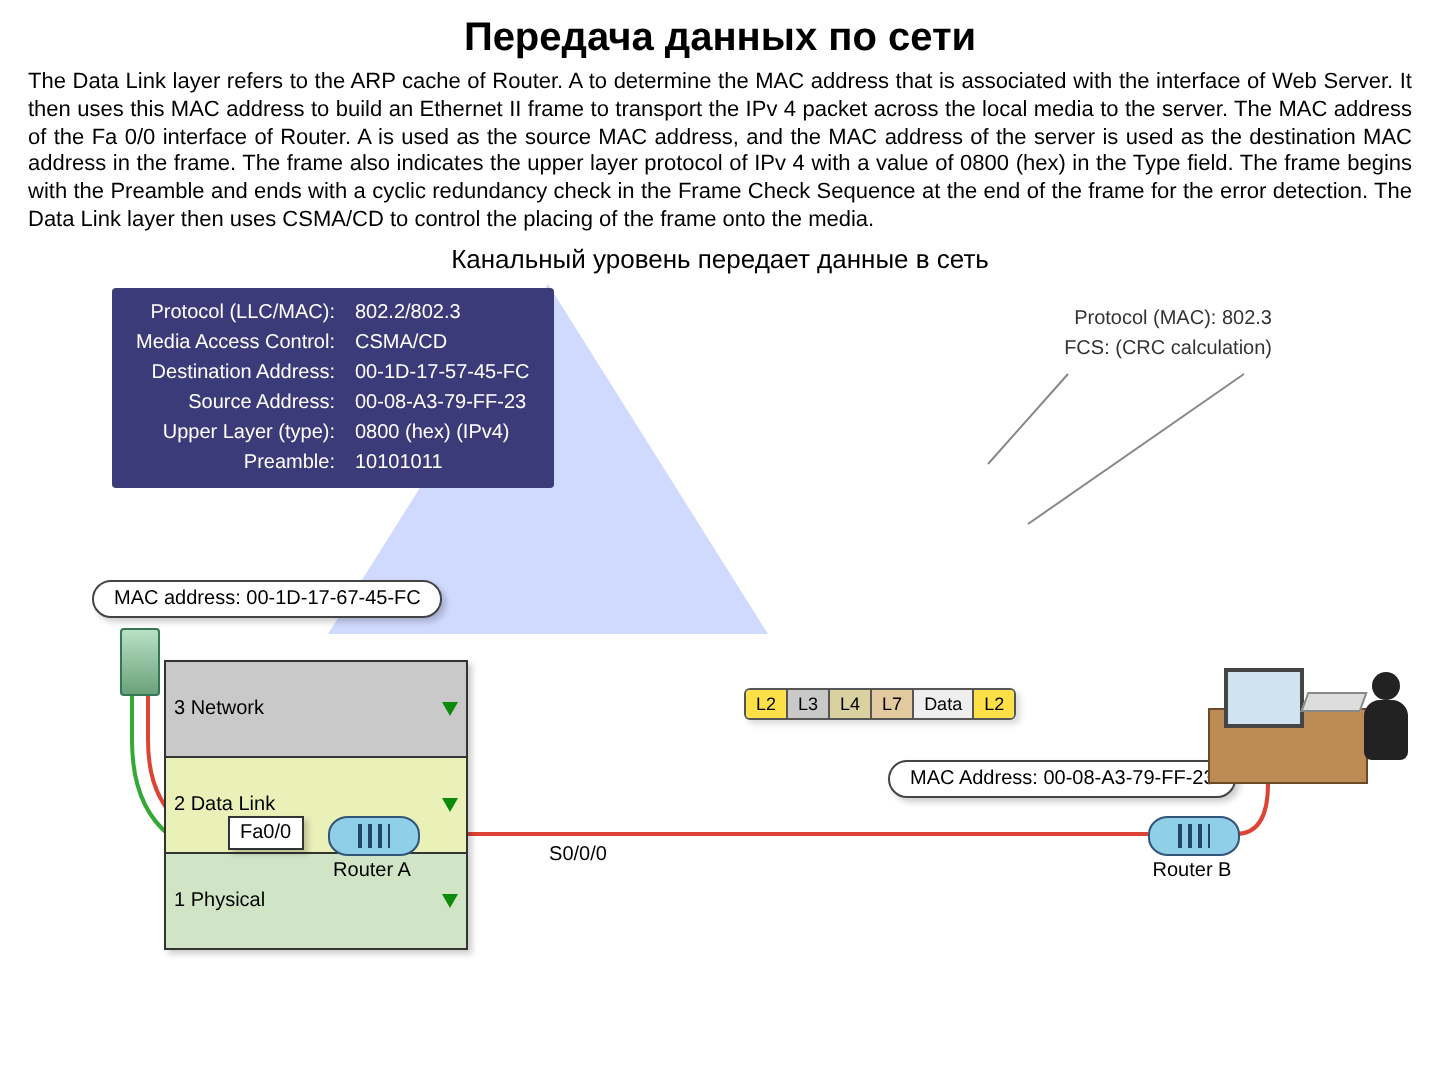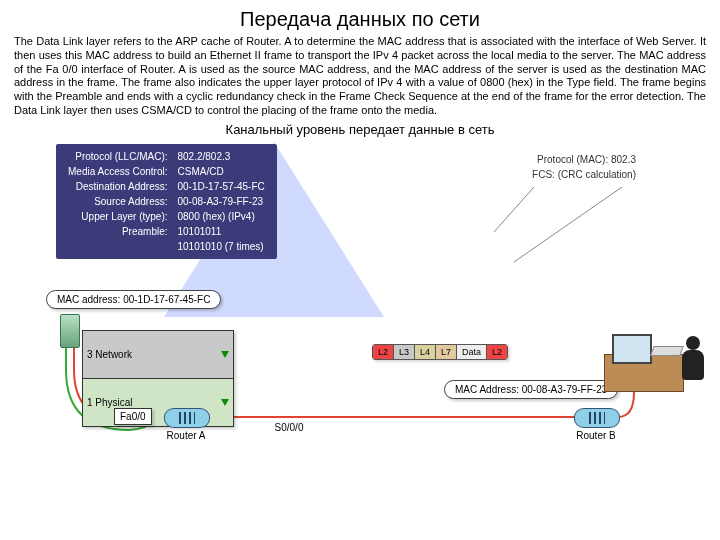--- a/index.html
+++ b/index.html
@@ -1,37 +1,37 @@
 <!DOCTYPE html>
 <html><head>
 <meta charset="utf-8">
 <style>
   body{margin:0;padding:0;width:720px;height:540px;font-family:Arial,Helvetica,sans-serif;background:#fff;color:#000;overflow:hidden}
   .page{padding:6px 14px}
-  .title{text-align:center;font-weight:normal;font-size:20px;margin:2px 0 4px}
+  .title{text-align:center;font-weight:bold;font-size:20px;margin:2px 0 4px}
   .para{font-size:11px;line-height:1.25;text-align:justify}
   .diagram{position:relative;width:692px;height:340px;margin-top:4px}
   .dtitle{position:absolute;top:0;left:0;right:0;text-align:center;font-size:13px}
   .panel{position:absolute;background:#3b3b7a;color:#fff;font-size:10px;padding:4px 6px;border-radius:2px}
   .panel td{padding:1px 4px;white-space:nowrap}
   .panel td:first-child{text-align:right}
   .callout-r{position:absolute;text-align:right;color:#333;font-size:10px;line-height:1.5}
   .beam{position:absolute;width:0;height:0;border-left:110px solid transparent;border-right:110px solid transparent;border-bottom:175px solid rgba(120,150,255,0.35)}
   .macbox{position:absolute;background:#fff;border:1px solid #444;border-radius:10px;font-size:10px;padding:3px 10px;box-shadow:2px 2px 3px rgba(0,0,0,0.2)}
   .layerbox{position:absolute;width:150px;font-size:10px;border:1px solid #333;box-shadow:2px 2px 3px rgba(0,0,0,0.2)}
   .lrow{border-top:1px solid #333;padding:18px 4px;display:flex;justify-content:space-between;align-items:center}
   .lrow:first-child{border-top:none}
   .lrow.n3{background:#c9c9c9}
   .lrow.n2{background:#e9f0b8}
   .lrow.n1{background:#d0e5c5}
   .arrow-dn{width:0;height:0;border-left:4px solid transparent;border-right:4px solid transparent;border-top:7px solid #0b8a0b}
   .pill{position:absolute;display:flex;font-size:9px;border:1px solid #555;border-radius:3px;overflow:hidden;box-shadow:2px 2px 3px rgba(0,0,0,0.15)}
   .pill span{padding:2px 5px;border-left:1px solid #555}
   .pill span:first-child{border-left:none}
-  .c-l2{background:#ef4444}.c-l3{background:#c9c9c9}.c-l4{background:#d9d2a0}.c-l7{background:#e2c9a0}.c-data{background:#eee}
+  .c-l2{background:#fde047}.c-l3{background:#c9c9c9}.c-l4{background:#d9d2a0}.c-l7{background:#e2c9a0}.c-data{background:#eee}
   .router{position:absolute;width:44px;height:18px;background:#8fd0e8;border:1px solid #357;border-radius:10px/9px}
   .router::after{content:"";position:absolute;left:14px;top:3px;width:16px;height:12px;background:repeating-linear-gradient(90deg,#246,#246 2px,transparent 2px,transparent 5px)}
   .svr{position:absolute;width:18px;height:32px;background:linear-gradient(#b9e0c4,#6aa27a);border:1px solid #375;border-radius:2px}
   .user{position:absolute}
   .desk{width:78px;height:36px;background:#bd8b55;border:1px solid #6b4a25;position:absolute;bottom:0;left:0}
   .mon{width:36px;height:26px;background:#cfe4ee;border:2px solid #444;position:absolute;bottom:28px;left:8px}
   .kb{width:28px;height:8px;background:#ddd;border:1px solid #888;position:absolute;bottom:36px;left:48px;transform:skewX(-20deg)}
   .person{position:absolute;right:-10px;bottom:0;width:34px;height:56px}
   .person .head{width:14px;height:14px;border-radius:50%;background:#222;margin:0 auto}
   .person .body{width:22px;height:30px;background:#222;border-radius:8px 8px 4px 4px;margin:0 auto}
@@ -71,24 +71,20 @@
               <td>00-08-A3-79-FF-23</td>
             </tr>
             <tr>
               <td>Upper Layer (type):</td>
               <td>0800 (hex) (IPv4)</td>
             </tr>
             <tr>
               <td>Preamble:</td>
               <td>10101011</td>
             </tr>
-            <tr>
-              <td></td>
-              <td>10101010 (7 times)</td>
-            </tr>
           </tbody>
         </table>
     </div>
 
     <div class="callout-r" style="right:70px;top:30px">
       <div>Protocol (MAC):   802.3</div>
       <div>FCS:   (CRC calculation)</div>
     </div>
 
     <svg class="wires">
@@ -100,20 +96,24 @@
       <path d="M608 65 L500 140" stroke="#888" stroke-width="1"></path>
     </svg>
 
     <div class="macbox" style="left:32px;top:168px">MAC address: 00-1D-17-67-45-FC</div>
 
     <div class="svr" style="left:46px;top:192px"></div>
 
     <div class="layerbox" style="left:68px;top:208px">
       <div class="lrow n3">
           <span>3 Network</span>
+          <span class="arrow-dn"></span>
+        </div>
+      <div class="lrow n2">
+          <span>2 Data Link</span>
           <span class="arrow-dn"></span>
         </div>
       <div class="lrow n1">
           <span>1 Physical</span>
           <span class="arrow-dn"></span>
         </div>
     </div>
 
     <div class="pill" style="left:358px;top:222px">
       <span class="c-l2">L2</span>

